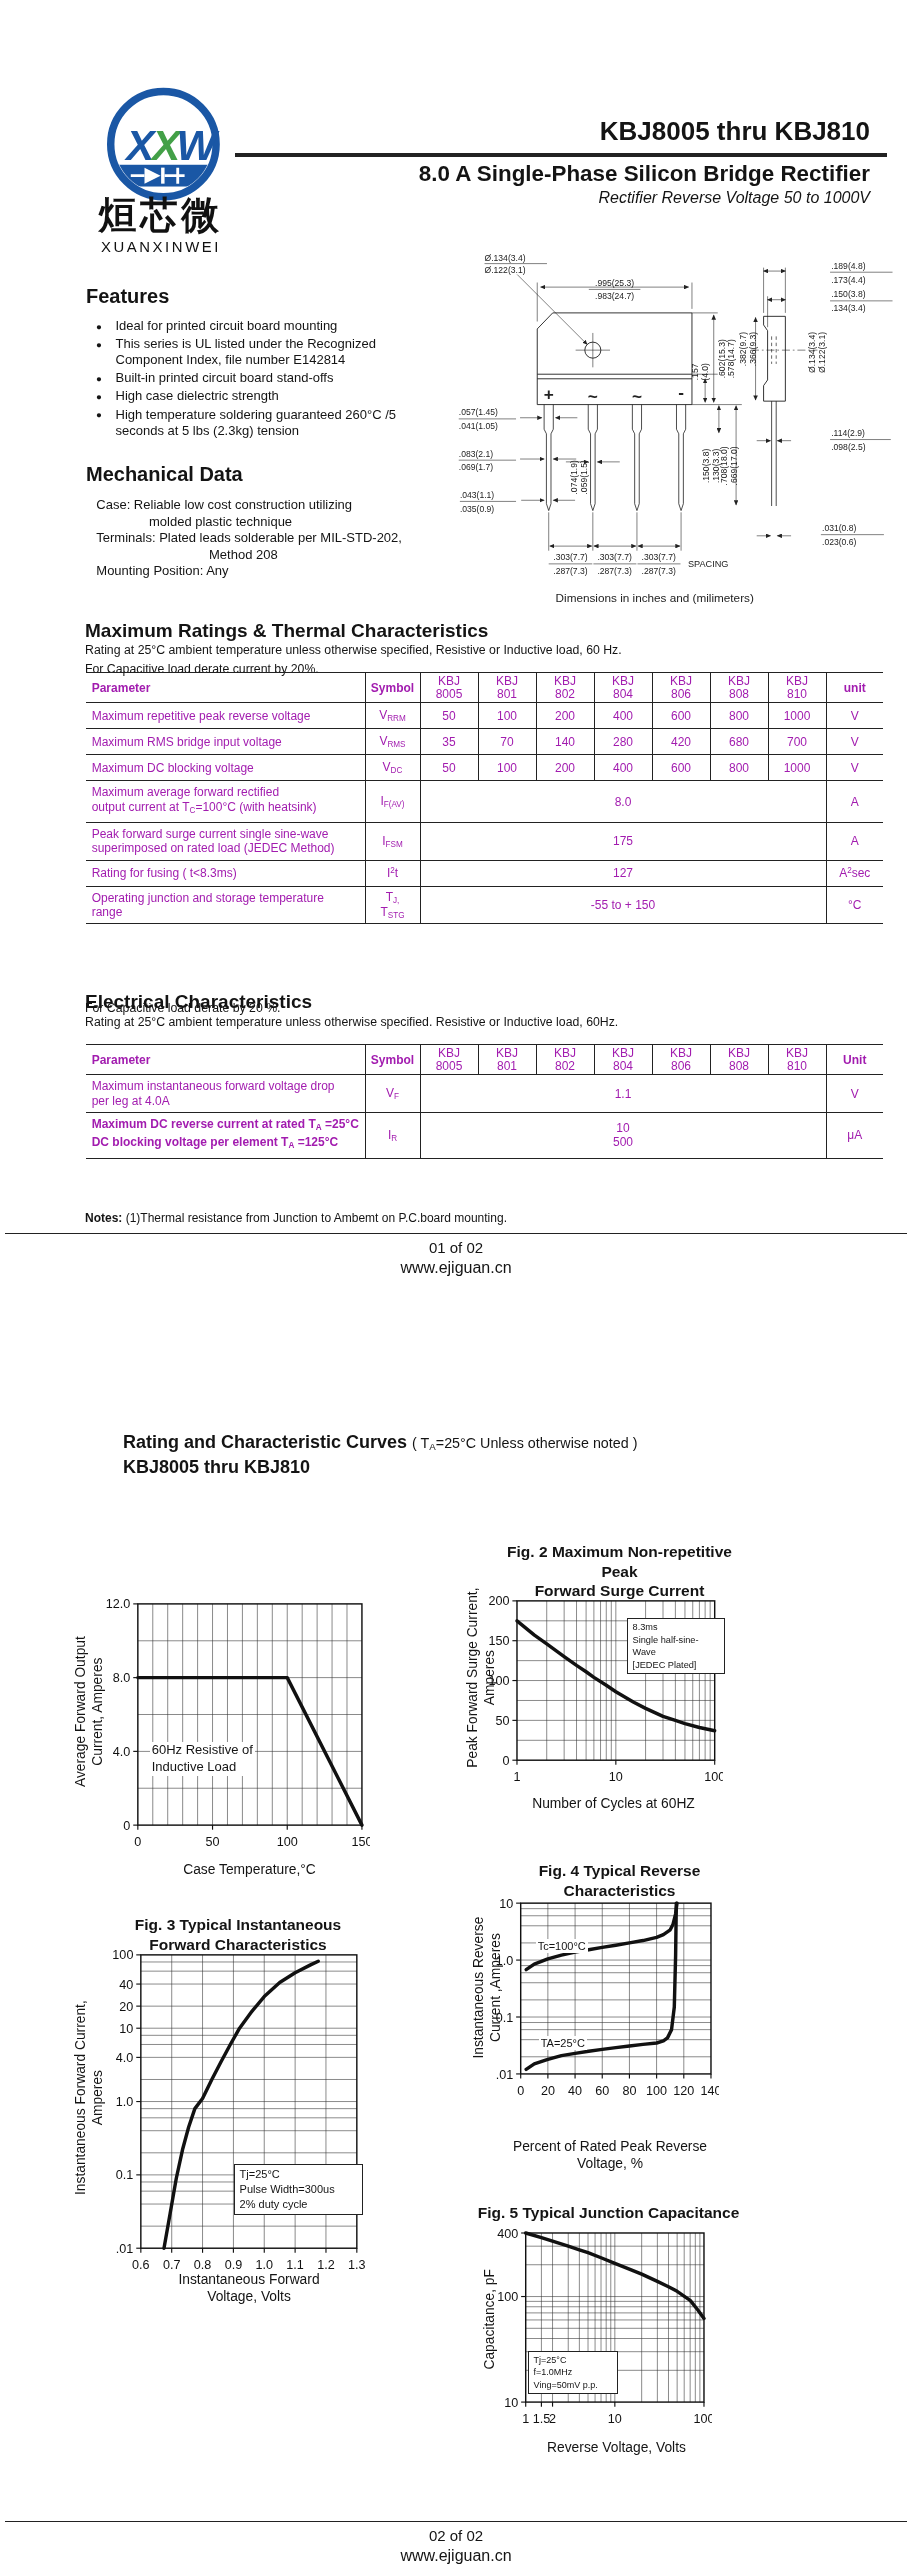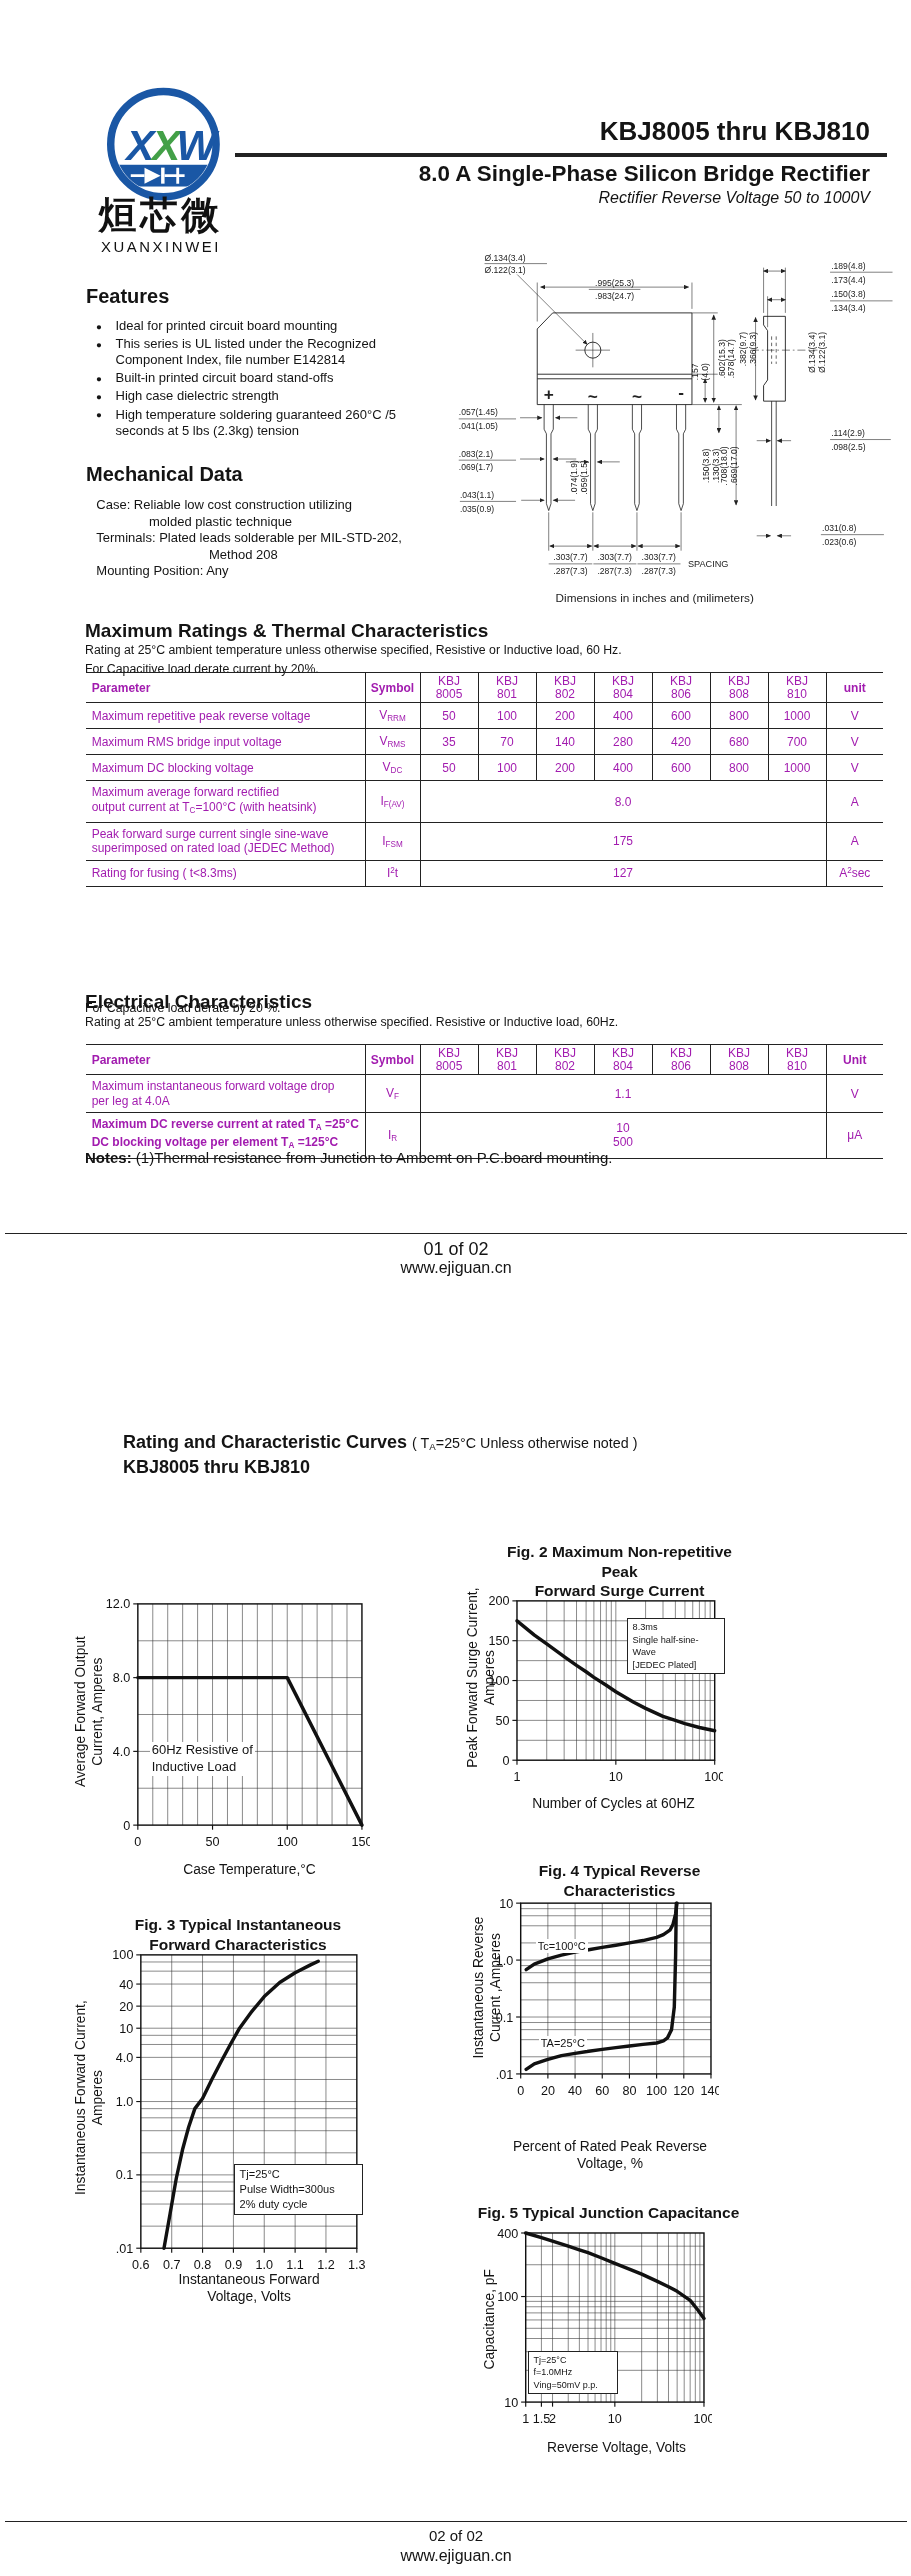--- a/index.html
+++ b/index.html
@@ -345,20 +345,26 @@
           <td class="c-sym"><span>I</span><span class="sg-sub">FSM</span></td>
           <td colspan="7">175</td>
           <td class="c-unit"><span>A</span></td>
         </tr>
         <tr>
           <td class="c-param"><span>Rating for fusing ( t&lt;8.3ms)</span></td>
           <td class="c-sym"><span>I</span><span class="sg-sup">2</span><span>t</span></td>
           <td colspan="7">127</td>
           <td class="c-unit"><span>A</span><span class="sg-sup">2</span><span>sec</span></td>
         </tr>
+        <tr>
+          <td class="c-param"><span>Operating junction and storage temperature</span><br><span>range</span></td>
+          <td class="c-sym"><span>T</span><span class="sg-sub">J,</span><br><span>T</span><span class="sg-sub">STG</span></td>
+          <td colspan="7">-55 to + 150</td>
+          <td class="c-unit"><span>°C</span></td>
+        </tr>
       </tbody>
     </table>
 
   <div class="abs h-sec2" style="left:85px;top:991px;">Electrical Characteristics</div>
   <div class="abs note" style="left:85px;top:1015px;">Rating at 25°C ambient temperature unless otherwise specified. Resistive or Inductive load, 60Hz.</div>
   <div class="abs note" style="left:85px;top:1001px;">For Capacitive load derate by 20 %.</div>
   <table class="abs dtable" style="left:86px;top:1044px;">
       <colgroup>
         <col style="width: 279px;">
         <col style="width: 55px;">
@@ -397,24 +403,24 @@
           <td class="c-sym"><span>I</span><span class="sg-sub">R</span></td>
           <td colspan="7">
             <div>10</div>
             <div>500</div>
           </td>
           <td class="c-unit"><span>μA</span></td>
         </tr>
       </tbody>
     </table>
 
-  <div class="abs" style="left:85px;top:1149px;font-size:15px;"><span class="sg-b">Notes: </span><span>(1)Thermal resistance from Junction to Ambemt on P.C.board mounting.</span></div>
+  <div class="abs" style="left:85px;top:1211px;font-size:12px;"><span class="sg-b">Notes: </span><span>(1)Thermal resistance from Junction to Ambemt on P.C.board mounting.</span></div>
 
   <div class="abs rule" style="left:4.6px;top:1233px;width:902px;height:1.1px;"></div>
-  <div class="abs foot" style="top:1239px;font-size:18px;">01 of 02</div>
+  <div class="abs foot" style="top:1239px;font-size:15px;">01 of 02</div>
   <div class="abs foot" style="top:1259px;font-size:16px;">www.ejiguan.cn</div>
 
   <div class="abs" style="left:123px;top:1432px;font-size:18px;">
     <span class="b">Rating and  Characteristic Curves</span>
     <span style="font-size:14.3px;"><span>( T</span><span class="sg-sub">A</span><span>=25°C Unless otherwise noted )</span></span>
   </div>
   <div class="abs b" style="left:123px;top:1457px;font-size:18px;">KBJ8005  thru  KBJ810</div>
 
   <svg class="abs" style="left:93px;top:1597px;" width="277" height="258" viewBox="0 0 482 449">
       <g stroke="#333" stroke-width="1">

